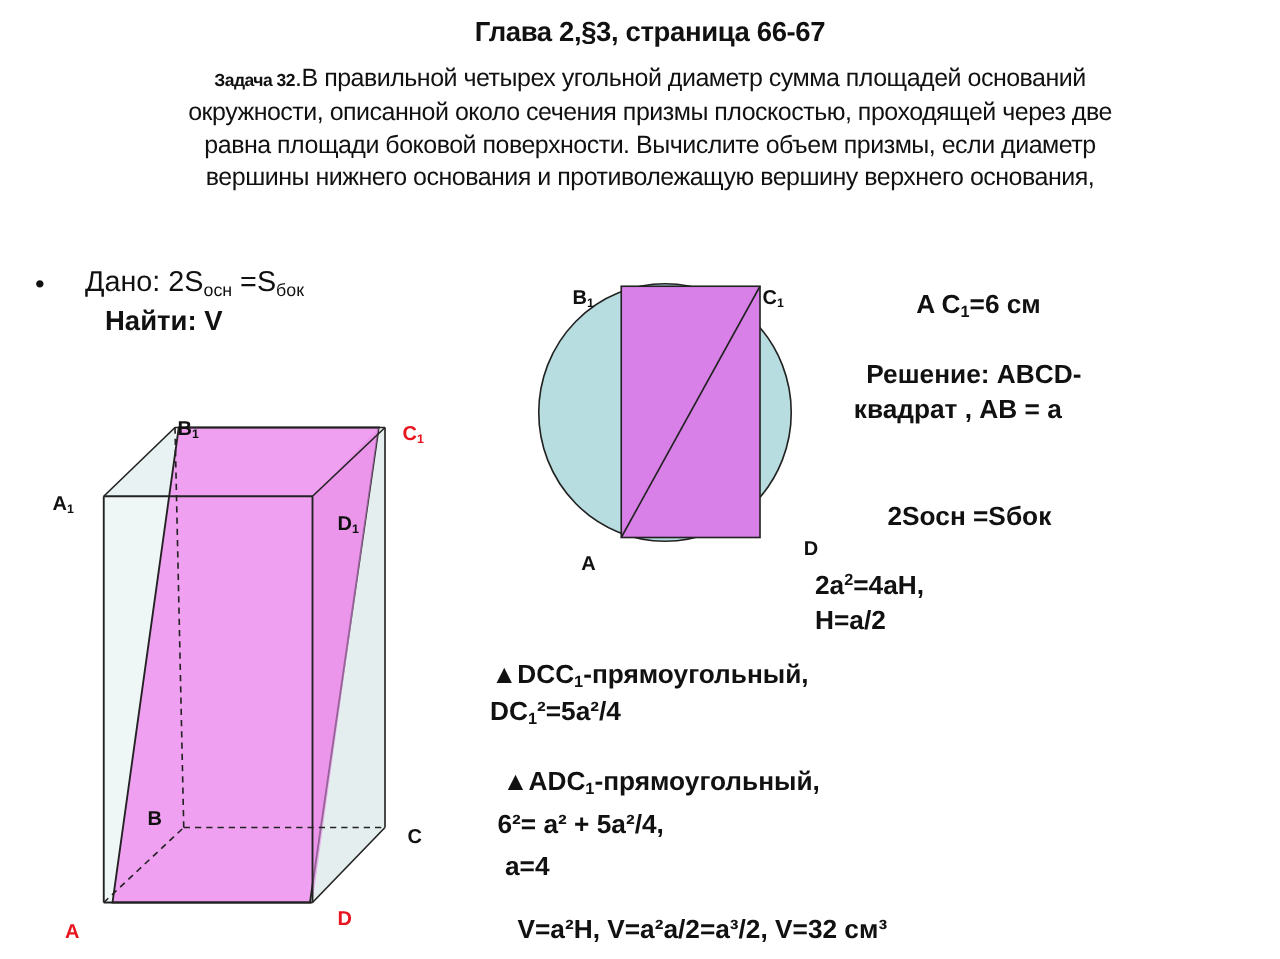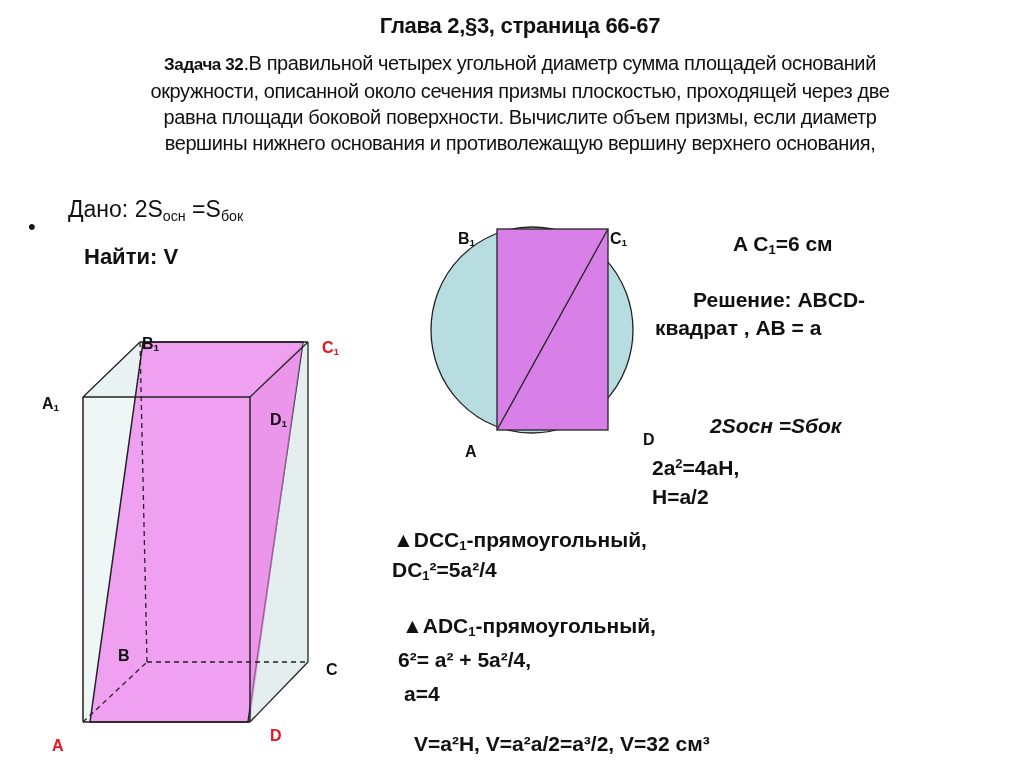--- a/index.html
+++ b/index.html
@@ -2,21 +2,21 @@
 <html><head>
 <meta charset="utf-8">
 <style>
   html, body { margin: 0; padding: 0; background: #ffffff; }
   body { width: 1024px; height: 767px; position: relative; overflow: hidden;
          font-family: "Liberation Sans", sans-serif; color: #111; }
   .abs { position: absolute; }
   .header { position: absolute; left: 60px; top: 10px; width: 920px; text-align: center; }
   .chapter { font-weight: bold; font-size: 22px; letter-spacing: -0.3px; line-height: 28px; margin-top: 2px; }
   .task { font-size: 20px; line-height: 26px; letter-spacing: -0.4px; margin-top: 10px; }
-  .task b { font-weight: bold; font-size: 17px; }
+  .task b { font-weight: bold; font-size: 14px; }
   .given { font-size: 23px; }
   .bullet { font-size: 22px; }
   .bold { font-weight: bold; }
   .lbl { position: absolute; font-weight: bold; font-size: 16px; margin-top: 23px; }
   .red { color: #e8141e; }
   .sub { font-size: 0.62em; vertical-align: -0.25em; }
   .sup { font-size: 0.62em; vertical-align: 0.55em; }
   .sol { position: absolute; font-weight: bold; font-size: 21px; line-height: 27px; white-space: nowrap; margin-top: 16px; }
   svg { position: absolute; left: 0; top: 0; }
 </style>
@@ -27,21 +27,21 @@
   <div class="chapter">Глава 2,§3, страница 66-67</div>
   <div class="task">
     <div><b>Задача 32</b><span>.В правильной четырех угольной диаметр сумма площадей оснований</span></div>
     <div>окружности, описанной около сечения призмы плоскостью, проходящей через две</div>
     <div>равна площади боковой поверхности. Вычислите объем призмы, если диаметр</div>
     <div>вершины нижнего основания и противолежащую вершину верхнего основания,</div>
   </div>
 </div>
 
 <div class="abs bullet" style="left:28px; top:214px;">•</div>
-<div class="abs given" style="left:68px; top:196px;text-align:right;">
+<div class="abs given" style="left:68px; top:212px;text-align:right;">
   <span>Дано:  2S</span><span class="sub">осн</span><span> =S</span><span class="sub">бок</span>
 </div>
 <div class="abs bold" style="left:84px; top:244px; font-size:22px;">Найти: V</div>
 
 <svg width="1024" height="767">
 
   <g>
 
     <polygon points="83,397 140,342 140,662 83,722" fill="#e8f2f2" stroke="none"></polygon>
 
@@ -84,22 +84,22 @@
 <div class="lbl red" style="left:52px; top:714px;">A</div>
 <div class="lbl red" style="left:270px; top:704px;">D</div>
 
 <div class="lbl" style="left:458px; top:207px;"><span>B</span><span class="sub">1</span></div>
 <div class="lbl" style="left:610px; top:207px;"><span>C</span><span class="sub">1</span></div>
 <div class="lbl" style="left:465px; top:420px;">A</div>
 <div class="lbl" style="left:643px; top:408px;">D</div>
 
 <div class="sol" style="left:733px; top:214px;"><span>A C</span><span class="sub">1</span><span>=6 см</span></div>
 <div class="sol" style="left:693px; top:270px;">Решение: ABCD-</div>
-<div class="sol" style="left:655px; top:298px;">квадрат , AB = a</div>
-<div class="sol" style="left:710px; top:396px;font-style:italic;">2Sосн =Sбок</div>
+<div class="sol" style="left:683px; top:298px;">квадрат , AB = a</div>
+<div class="sol" style="left:710px; top:384px;">2Sосн =Sбок</div>
 <div class="sol" style="left:652px; top:434px;"><span>2a</span><span class="sup">2</span><span>=4aH,</span></div>
 <div class="sol" style="left:652px; top:467px;">H=a/2</div>
 
 <div class="sol" style="left:393px; top:510px;"><span>▲DCC</span><span class="sub">1</span><span>-прямоугольный,</span></div>
 <div class="sol" style="left:392px; top:540px;"><span>DC</span><span class="sub">1</span><span>²=5a²/4</span></div>
 
 <div class="sol" style="left:402px; top:596px;"><span>▲ADC</span><span class="sub">1</span><span>-прямоугольный,</span></div>
 <div class="sol" style="left:398px; top:630px;">6²= a² + 5a²/4,</div>
 <div class="sol" style="left:404px; top:664px;">a=4</div>
 <div class="sol" style="left:414px; top:714px;">V=a²H, V=a²a/2=a³/2,  V=32 см³</div>

